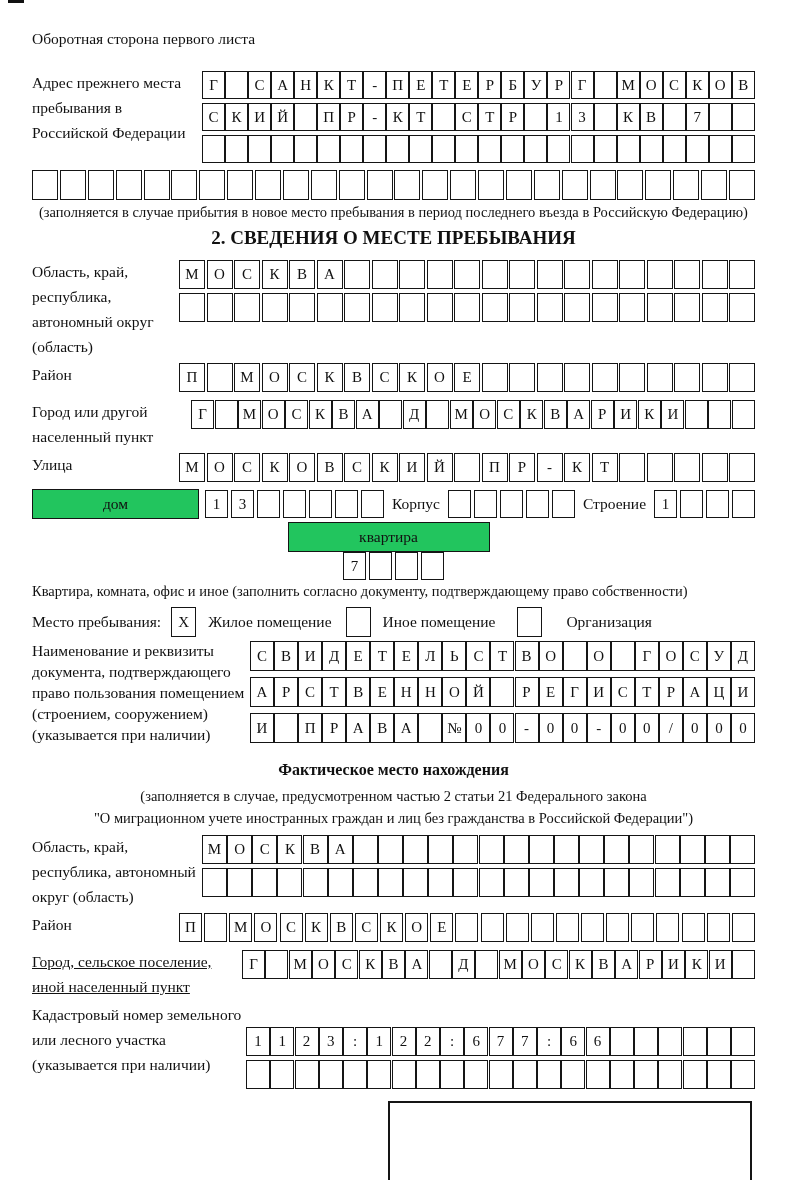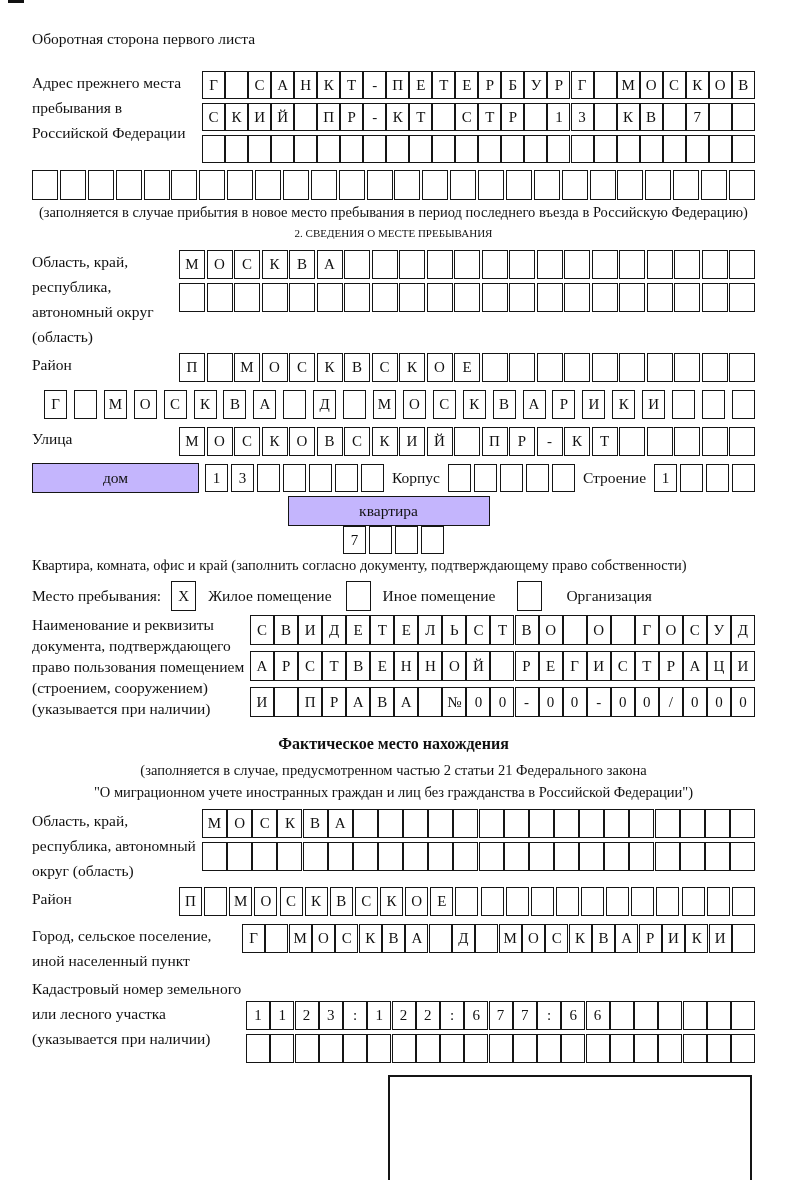--- a/index.html
+++ b/index.html
@@ -30,36 +30,36 @@
   .r-s3 .cell{width:23px;height:27px;}
   .r-s3g .cell{width:21px;height:27px;}
   .r-kad .cell{width:22px;height:27px;}
 
   
   .field{display:flex;align-items:flex-start;margin-bottom:3px;}
   .field .label{flex:0 0 auto;font-size:15.5px;line-height:25px;}
   .field .rows{flex:1 1 auto;min-width:0;padding-top:1px;}
   .lw170{width:170px;}
   .lw147{width:147px;}
-  .lw210{width:210px;}
+  .lw210{width:210px;text-decoration:underline;}
   .lw214{width:214px;}
   .s1-label{line-height:25px;}
   .indent12{margin-left:12px;}
   .kad-rows{padding-top:25px !important;}
 
   .note{font-size:14.5px;margin:1px 0 5px 0;}
   .note.center{text-align:center;}
-  .sec-title{font-size:11px;font-weight:normal;text-align:center;margin:6px 0 10px 0;}
+  .sec-title{font-size:19px;font-weight:bold;text-align:center;margin:6px 0 10px 0;}
   .sub-title{font-size:16px;font-weight:bold;text-align:center;margin:12px 0 8px 0;}
 
   
   .house-row{display:flex;align-items:center;justify-content:space-between;margin:2px 0 3px 0;}
   .wide-box{
     display:inline-flex;align-items:center;justify-content:center;
-    height:28px;border:1.8px solid #151515;font-size:15.5px;flex:0 0 auto;background:#c4b5fd;
+    height:28px;border:1.8px solid #151515;font-size:15.5px;flex:0 0 auto;background:#22c55e;
   }
   .wb-dom{width:165px;}
   .wb-kv{width:200px;margin-right:10px;}
   .inline-cells{display:inline-flex;gap:3px;flex:0 0 auto;}
   .inline-label{font-size:15.5px;flex:0 0 auto;padding:0 2px;}
   .apt-row{display:flex;align-items:center;margin:2px 0 3px 0;flex-direction:column;}
 
   
   .stay-row{display:flex;align-items:center;margin:7px 0 2px 0;font-size:15.5px;}
   .checkbox{
@@ -276,20 +276,21 @@
           <span class="cell"></span>
           <span class="cell"></span>
           <span class="cell"></span>
           <span class="cell"></span>
           <span class="cell"></span>
         </div>
     </div>
   </div>
 
   <div class="field">
+    <div class="label lw147">Город или другой населенный пункт</div>
     <div class="rows indent12">
       <div class="cells-row r-s2g">
           <span class="cell">Г</span>
           <span class="cell"></span>
           <span class="cell">М</span>
           <span class="cell">О</span>
           <span class="cell">С</span>
           <span class="cell">К</span>
           <span class="cell">В</span>
           <span class="cell">А</span>
@@ -372,21 +373,21 @@
 
   <div class="apt-row">
     <span class="wide-box wb-kv">квартира</span>
     <span class="inline-cells">
         <span class="cell">7</span>
         <span class="cell"></span>
         <span class="cell"></span>
         <span class="cell"></span>
       </span>
   </div>
-  <div class="note">Квартира, комната, офис и край (заполнить согласно документу, подтверждающему право собственности)</div>
+  <div class="note">Квартира, комната, офис и иное (заполнить согласно документу, подтверждающему право собственности)</div>
 
   <div class="stay-row">
     <span>Место пребывания:</span>
     <span class="checkbox">X</span>
     <span>Жилое помещение</span>
     <span class="checkbox" style="margin-left:14px"></span>
     <span>Иное помещение</span>
     <span class="checkbox" style="margin-left:22px;margin-right:24px"></span>
     <span>Организация</span>
   </div>

